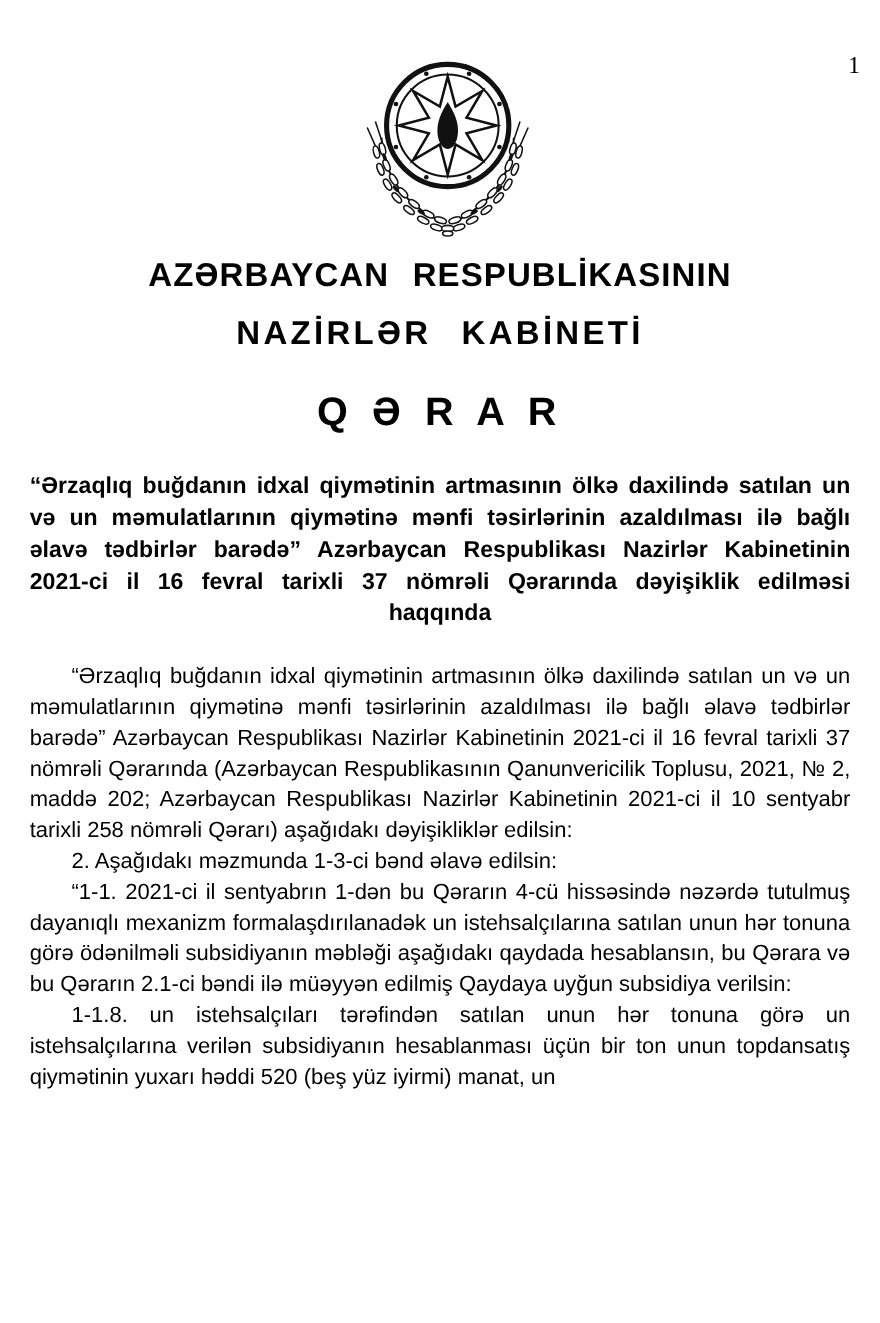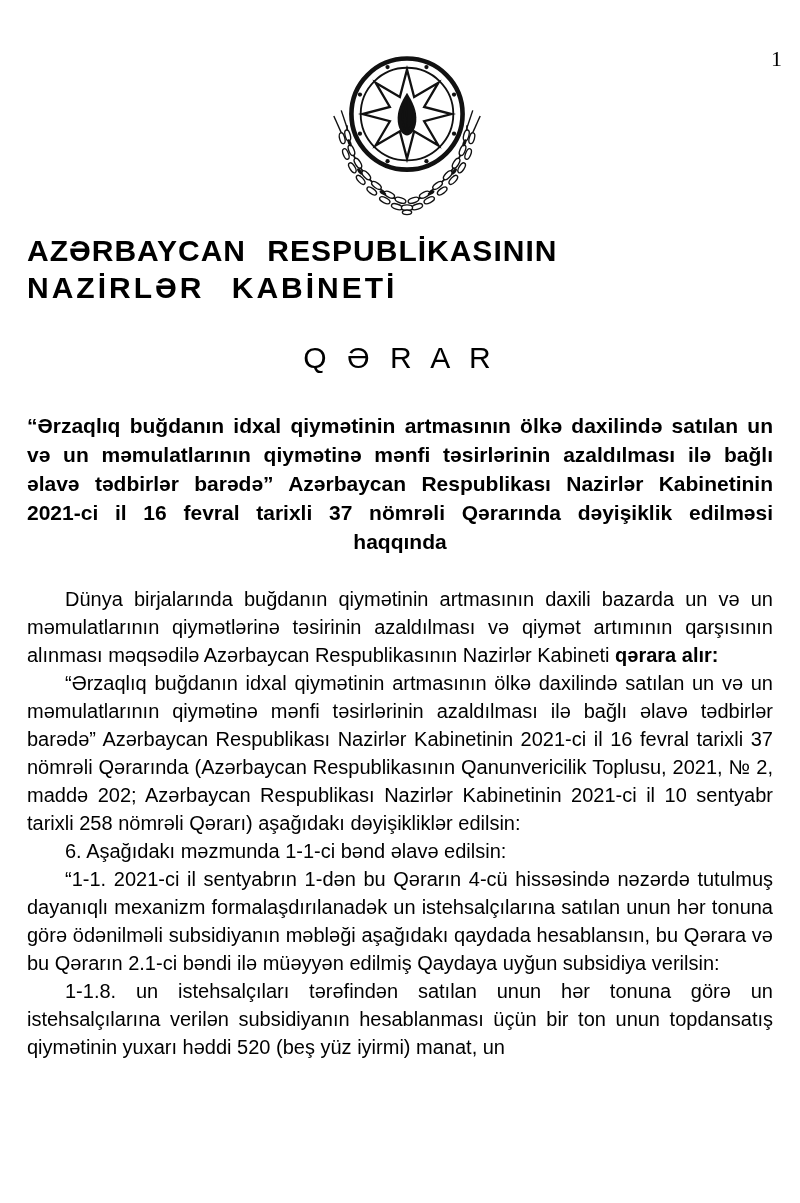--- a/index.html
+++ b/index.html
@@ -32,38 +32,40 @@
     text-align: center;
     margin-top: 40px;
     height: 176px;
   }
   .emblem-wrap svg {
     position: relative;
     left: 7px;
   }
   .org {
     margin-top: 16px;
+    text-align: center;
     font-weight: bold;
     font-size: 30px;
     line-height: 37px;
     color: #000;
   }
   .org-line1 {
     letter-spacing: 1px;
     word-spacing: 12px;
   }
   .org-line2 {
     letter-spacing: 3px;
     word-spacing: 16px;
+    margin-top: 16px;
   }
   .doctype {
     margin-top: 37px;
     text-align: center;
-    font-weight: normal;
-    font-size: 30px;
+    font-weight: bold;
+    font-size: 36px;
     line-height: 30px;
     letter-spacing: 6px;
     color: #000;
   }
   .title {
     margin: 38px 0 0 0;
     font-size: 21px;
     font-weight: bold;
     line-height: 29px;
     text-align: justify;
@@ -172,20 +174,19 @@
   <div class="org">
     <div class="org-line1">AZƏRBAYCAN RESPUBLİKASININ</div>
     <div class="org-line2">NAZİRLƏR KABİNETİ</div>
   </div>
 
   <div class="doctype">Q Ə R A R</div>
 
   <h1 class="title">“Ərzaqlıq buğdanın idxal qiymətinin artmasının ölkə daxilində satılan un və un məmulatlarının qiymətinə mənfi təsirlərinin azaldılması ilə bağlı əlavə tədbirlər barədə” Azərbaycan Respublikası Nazirlər Kabinetinin 2021-ci il 16 fevral tarixli 37 nömrəli Qərarında dəyişiklik edilməsi haqqında</h1>
 
   <div class="bodytext">
-    <p><span>Dünya birjalarında buğdanın qiymətinin artmasının daxili bazarda un və un məmulatlarının qiymətlərinə təsirinin azaldılması və qiymət artımının qarşısının alınması məqsədilə Azərbaycan Respublikasının Nazirlər Kabineti </span><b>qərara alır:</b></p>
     <p>“Ərzaqlıq buğdanın idxal qiymətinin artmasının ölkə daxilində satılan un və un məmulatlarının qiymətinə mənfi təsirlərinin azaldılması ilə bağlı əlavə tədbirlər barədə” Azərbaycan Respublikası Nazirlər Kabinetinin 2021-ci il 16 fevral tarixli 37 nömrəli Qərarında (Azərbaycan Respublikasının Qanunvericilik Toplusu, 2021, № 2, maddə 202; Azərbaycan Respublikası Nazirlər Kabinetinin 2021-ci il 10 sentyabr tarixli 258 nömrəli Qərarı) aşağıdakı dəyişikliklər edilsin:</p>
-    <p>6. Aşağıdakı məzmunda 1-1-ci bənd əlavə edilsin:</p>
+    <p>2. Aşağıdakı məzmunda 1-3-ci bənd əlavə edilsin:</p>
     <p>“1-1. 2021-ci il sentyabrın 1-dən bu Qərarın 4-cü hissəsində nəzərdə tutulmuş dayanıqlı mexanizm formalaşdırılanadək un istehsalçılarına satılan unun hər tonuna görə ödənilməli subsidiyanın məbləği aşağıdakı qaydada hesablansın, bu Qərara və bu Qərarın 2.1-ci bəndi ilə müəyyən edilmiş Qaydaya uyğun subsidiya verilsin:</p>
     <p>1-1.8. un istehsalçıları tərəfindən satılan unun hər tonuna görə un istehsalçılarına verilən subsidiyanın hesablanması üçün bir ton unun topdansatış qiymətinin yuxarı həddi 520 (beş yüz iyirmi) manat, un</p>
   </div>
 
 </div>
 
 </body></html>

